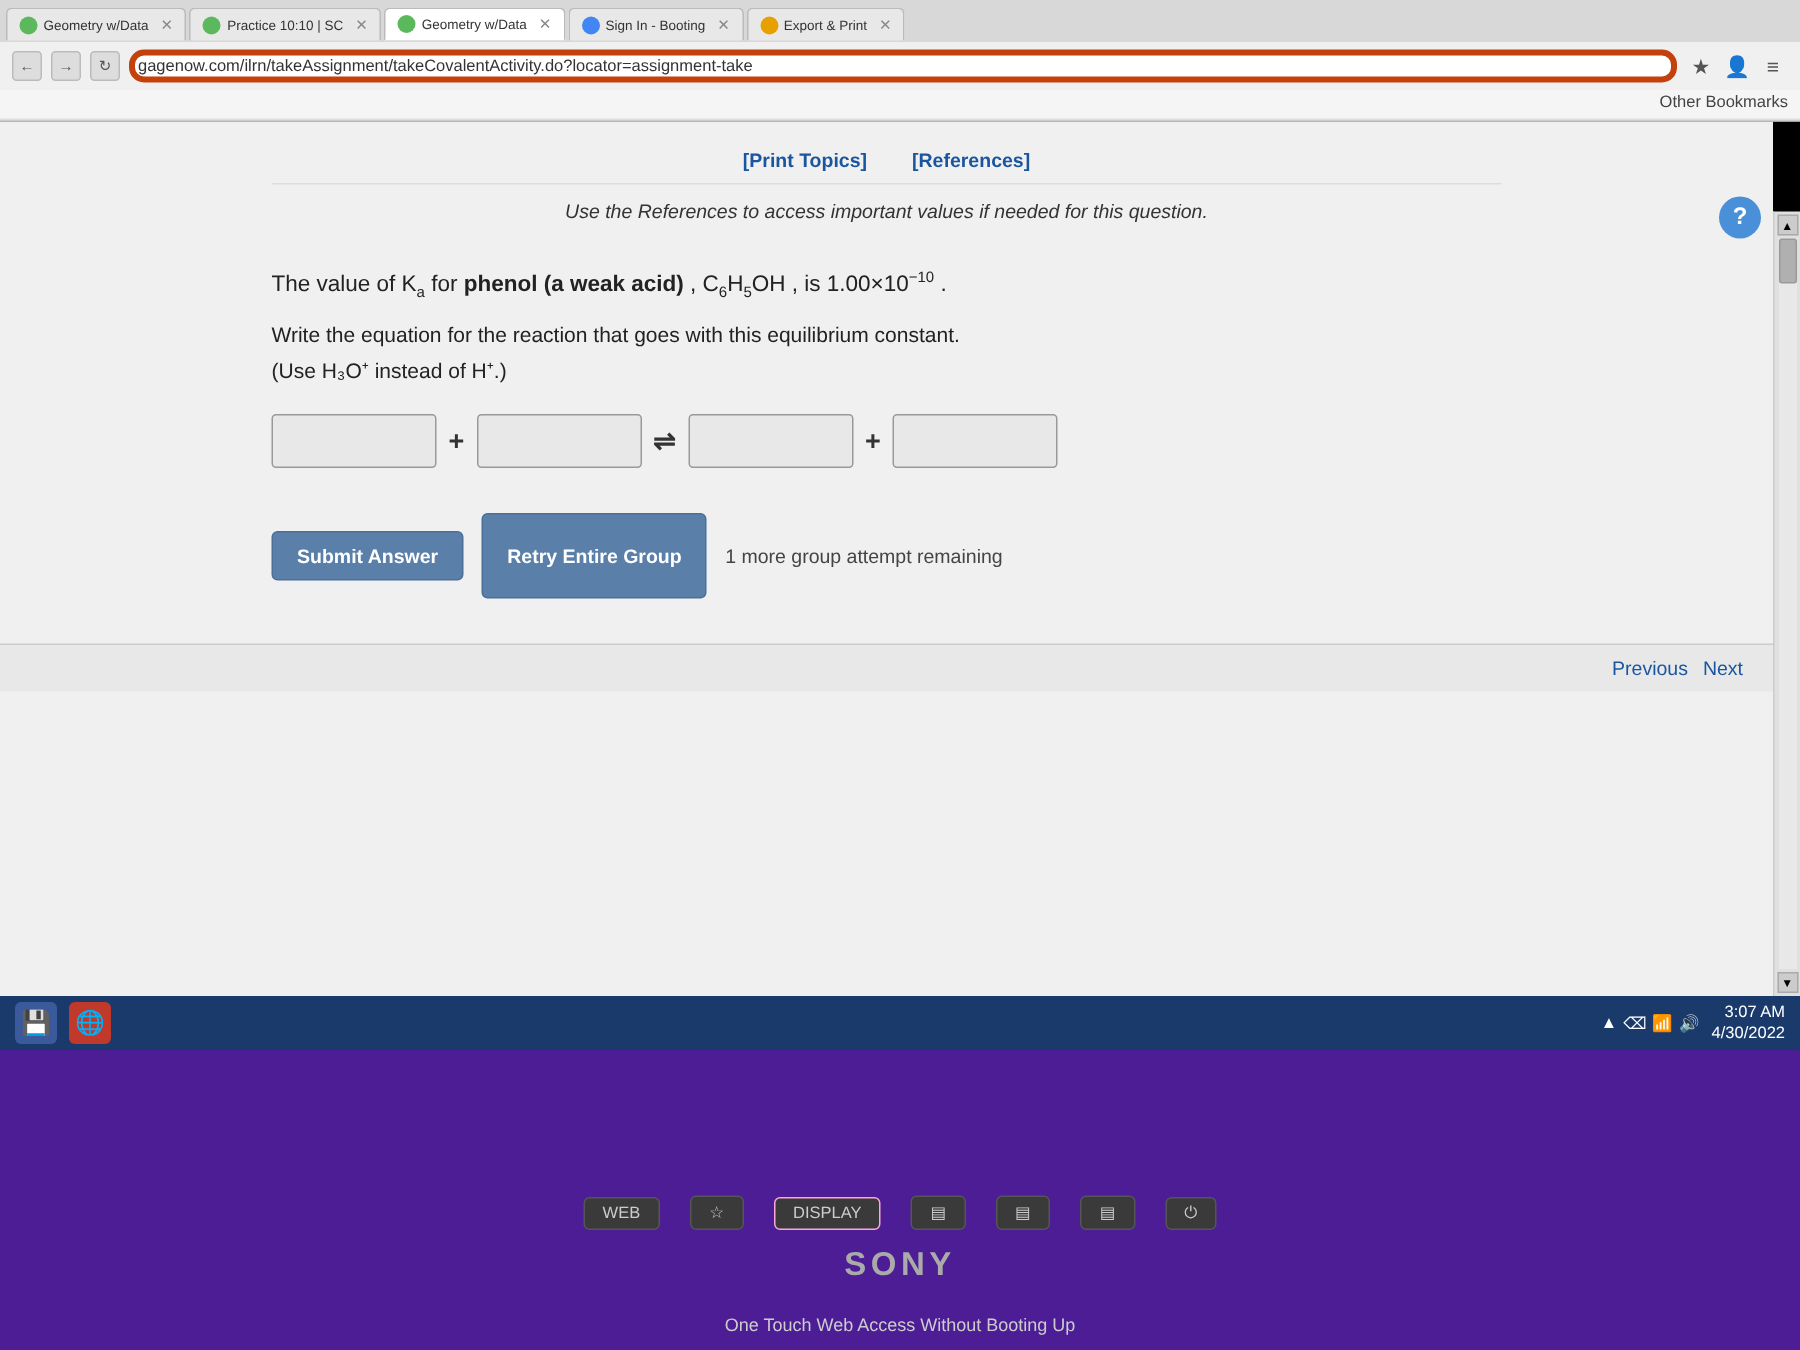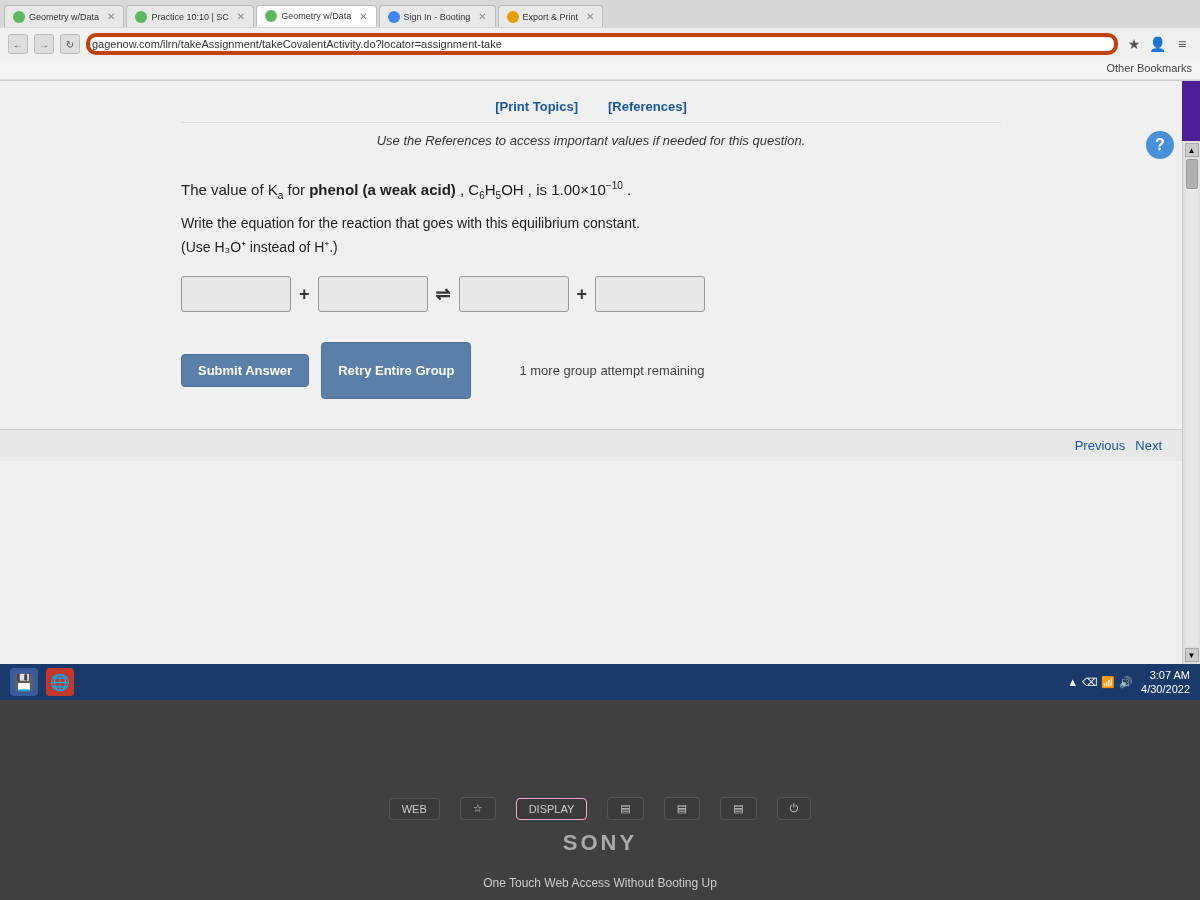--- a/index.html
+++ b/index.html
@@ -12,21 +12,21 @@
       position: relative;
     }
 
     
     .screen-area {
       position: absolute;
       top: 0;
       left: 0;
       right: 0;
       bottom: 200px;
-      background: #4c1d95;
+      background: #000000;
       display: flex;
       flex-direction: column;
     }
 
     
     .browser-chrome {
       background: #f0f0f0;
       border-bottom: 1px solid #ccc;
     }
 
@@ -252,21 +252,20 @@
       border-radius: 4px;
       padding: 20px 16px;
       font-size: 13px;
       cursor: pointer;
       font-weight: bold;
     }
 
     .attempt-text {
       font-size: 13px;
       color: #444;
-      margin-left: 36px;
     }
 
     
     .bottom-nav {
       display: flex;
       justify-content: flex-end;
       align-items: center;
       padding: 8px 20px;
       background: #e8e8e8;
       border-top: 1px solid #ccc;
@@ -352,21 +351,21 @@
       line-height: 1.3;
     }
 
     
     .laptop-bottom {
       position: absolute;
       bottom: 0;
       left: 0;
       right: 0;
       height: 216px;
-      background: #404040;
+      background: #4c1d95;
       display: flex;
       flex-direction: column;
       align-items: center;
       justify-content: flex-end;
       padding-bottom: 10px;
     }
 
     .keyboard-buttons-row {
       display: flex;
       gap: 20px;

